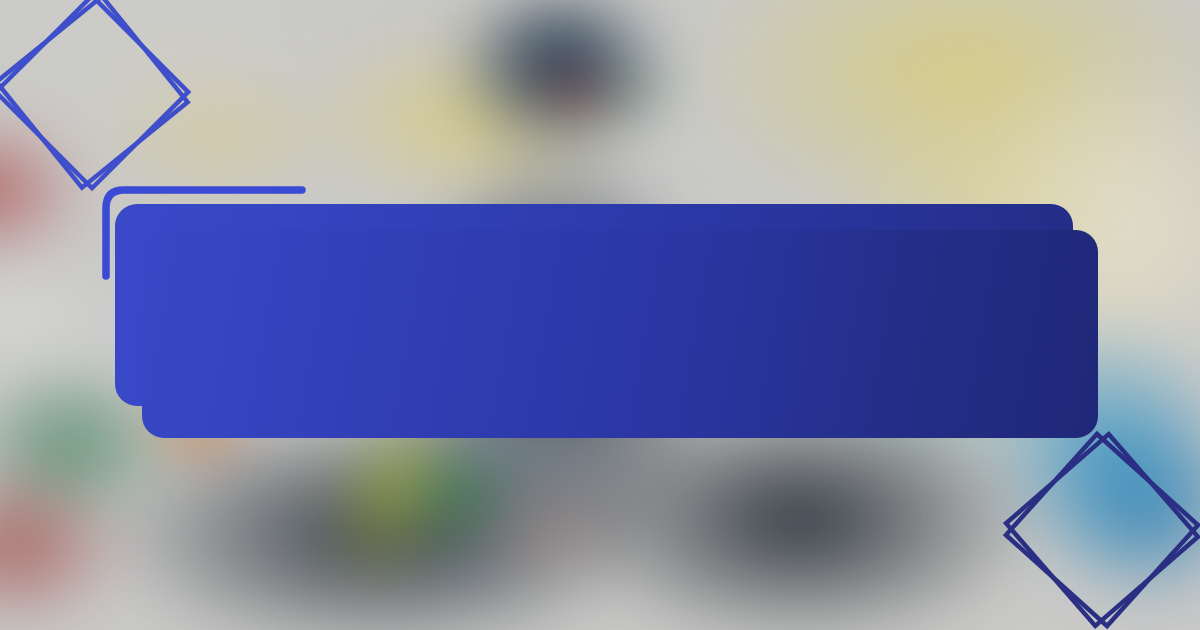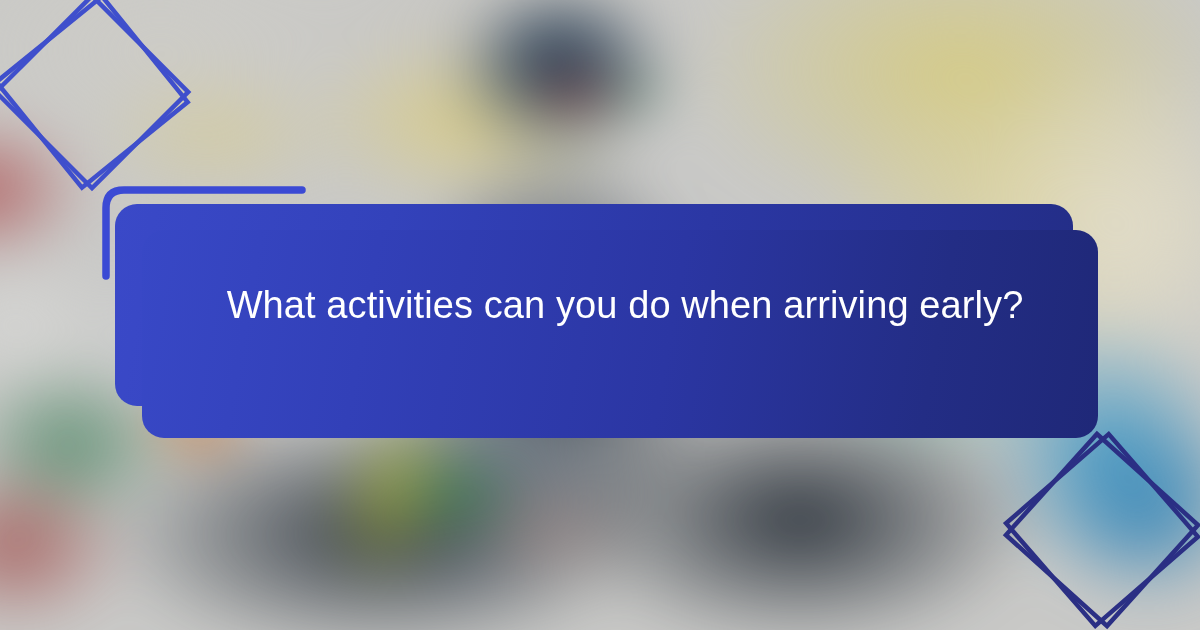--- a/index.html
+++ b/index.html
@@ -173,15 +173,14 @@
   </svg>
 
   <svg id="bracket" viewBox="0 0 208 100">
     <path d="M 6 94 L 6 26 Q 6 8 24 8 L 202 8" fill="none" stroke="#3b4ad4" stroke-width="7.5" stroke-linecap="round"></path>
   </svg>
 
   <div id="card-back" class="card"></div>
 
   <div id="card-front" class="card"></div>
 
-  <div id="headline">What activities can you do when arriving early?</div>
 
 </div>
 
 </body></html>

